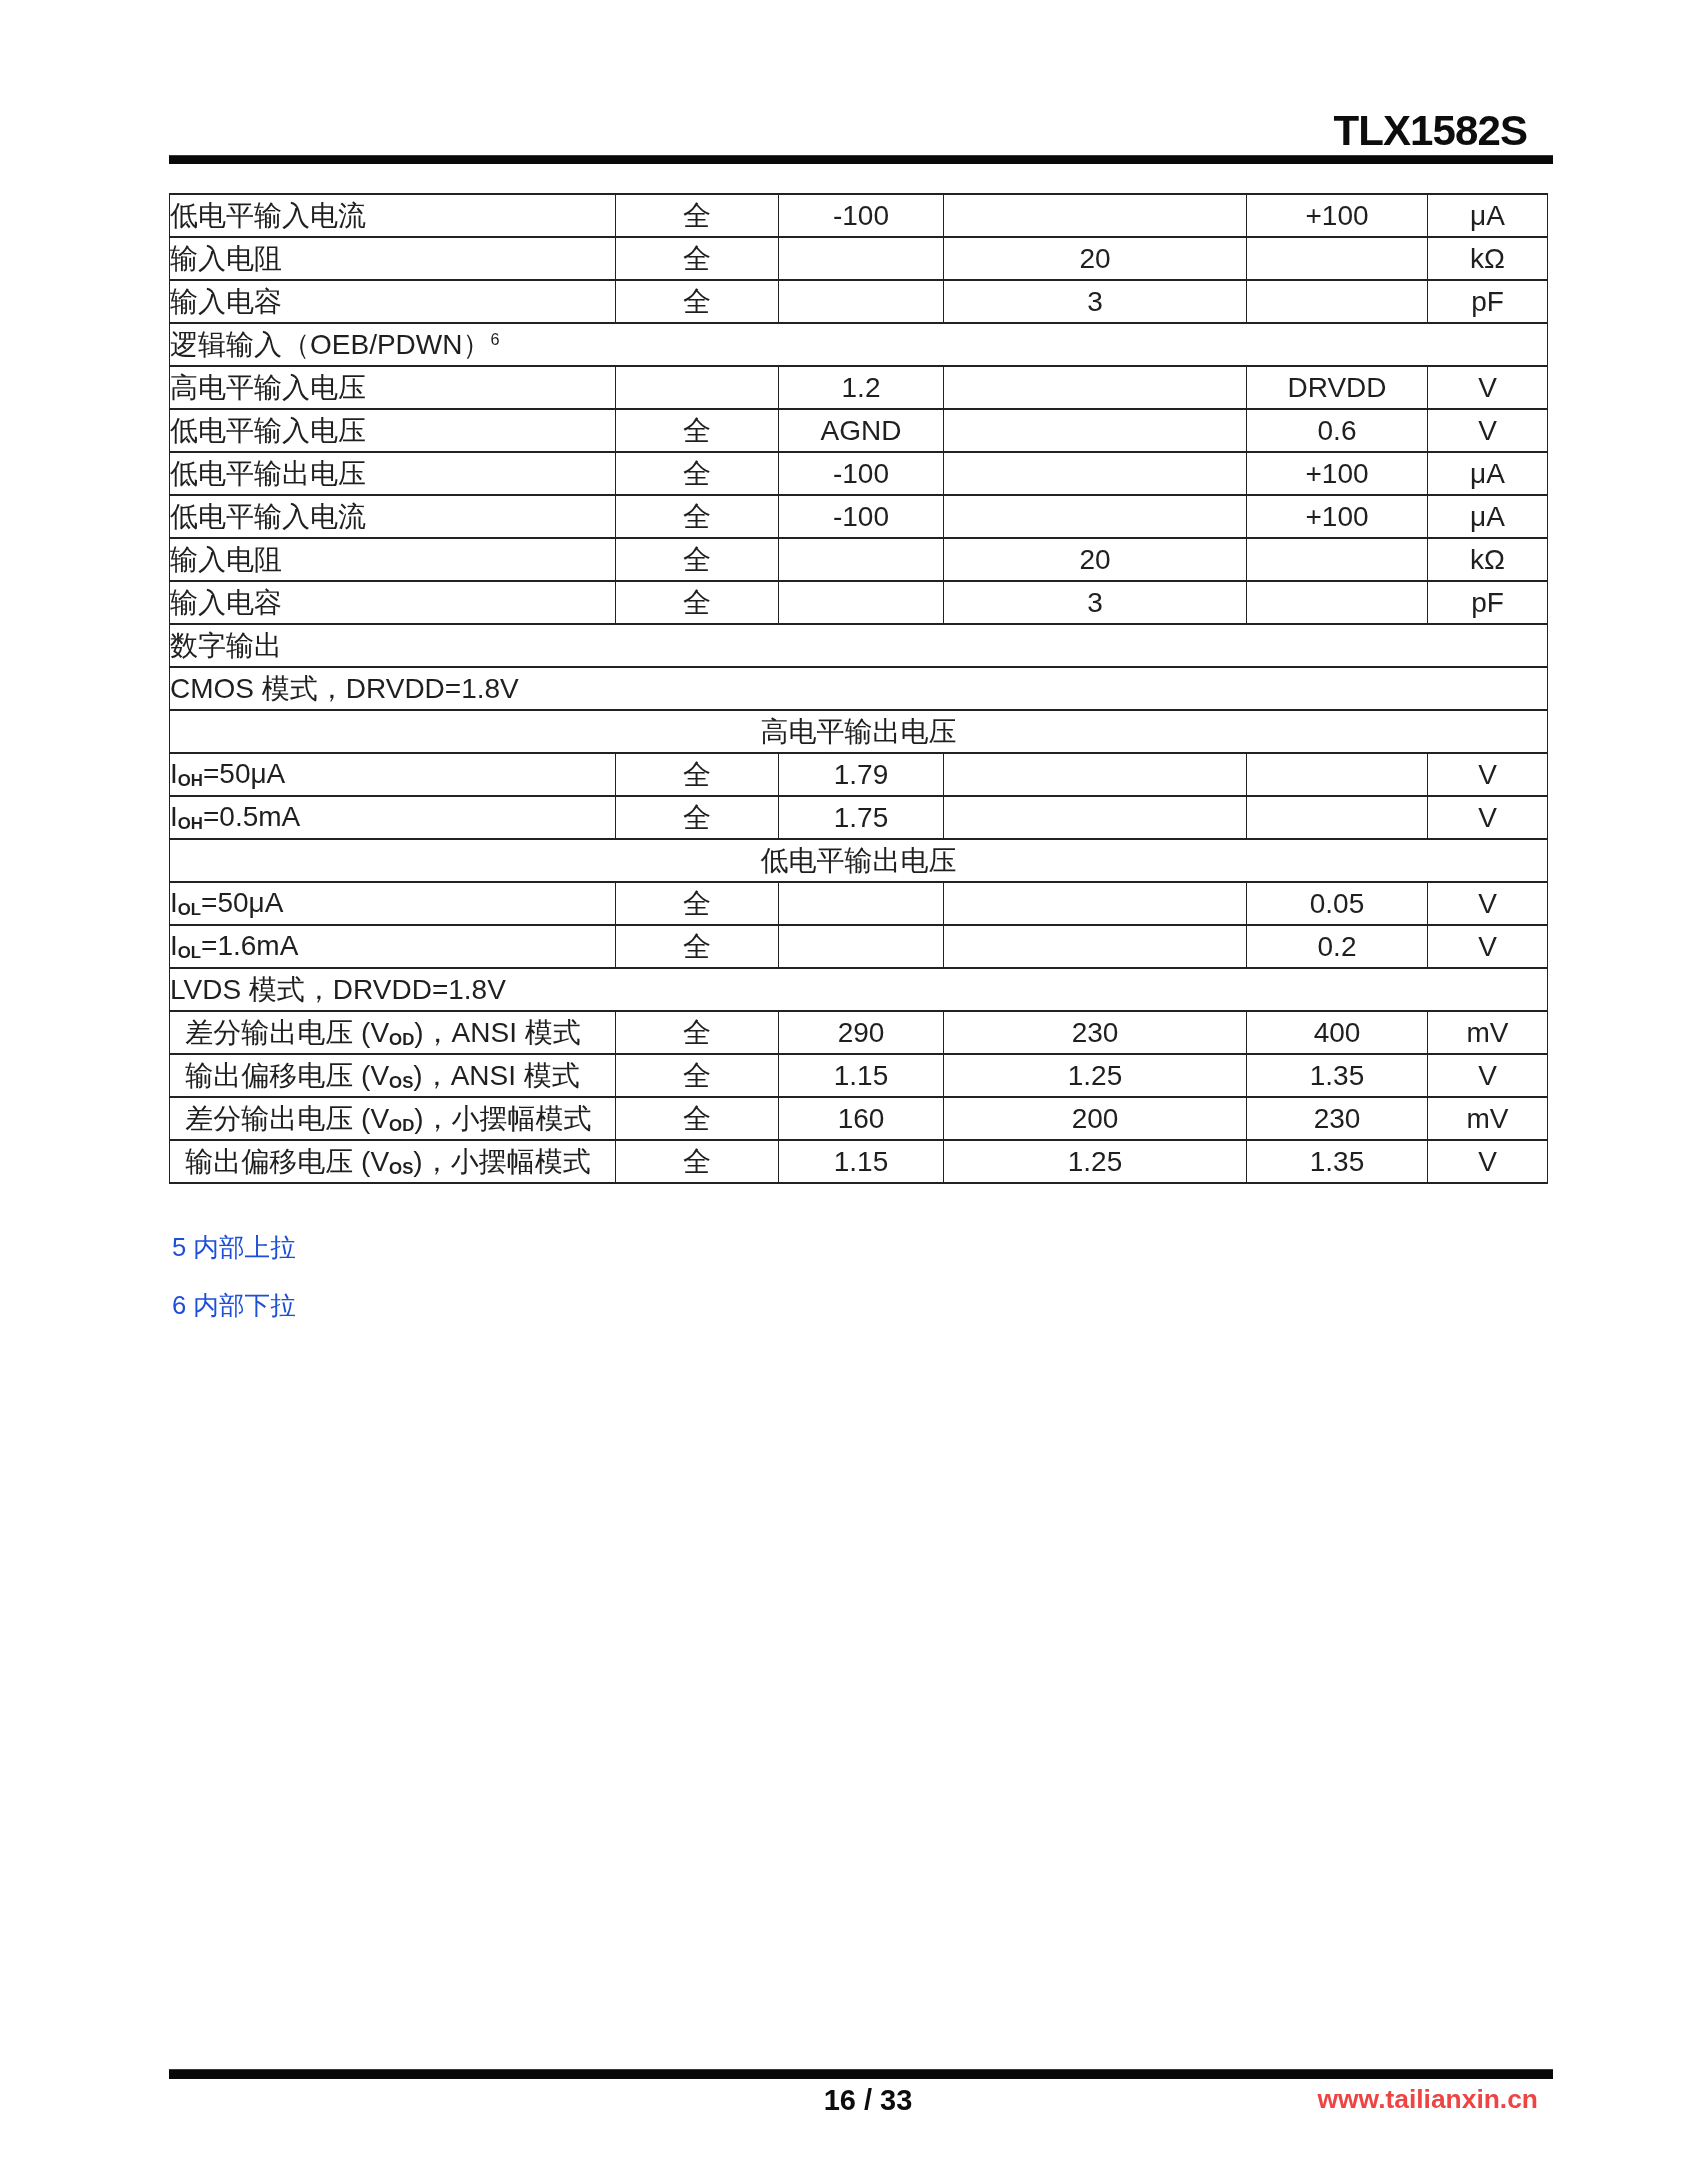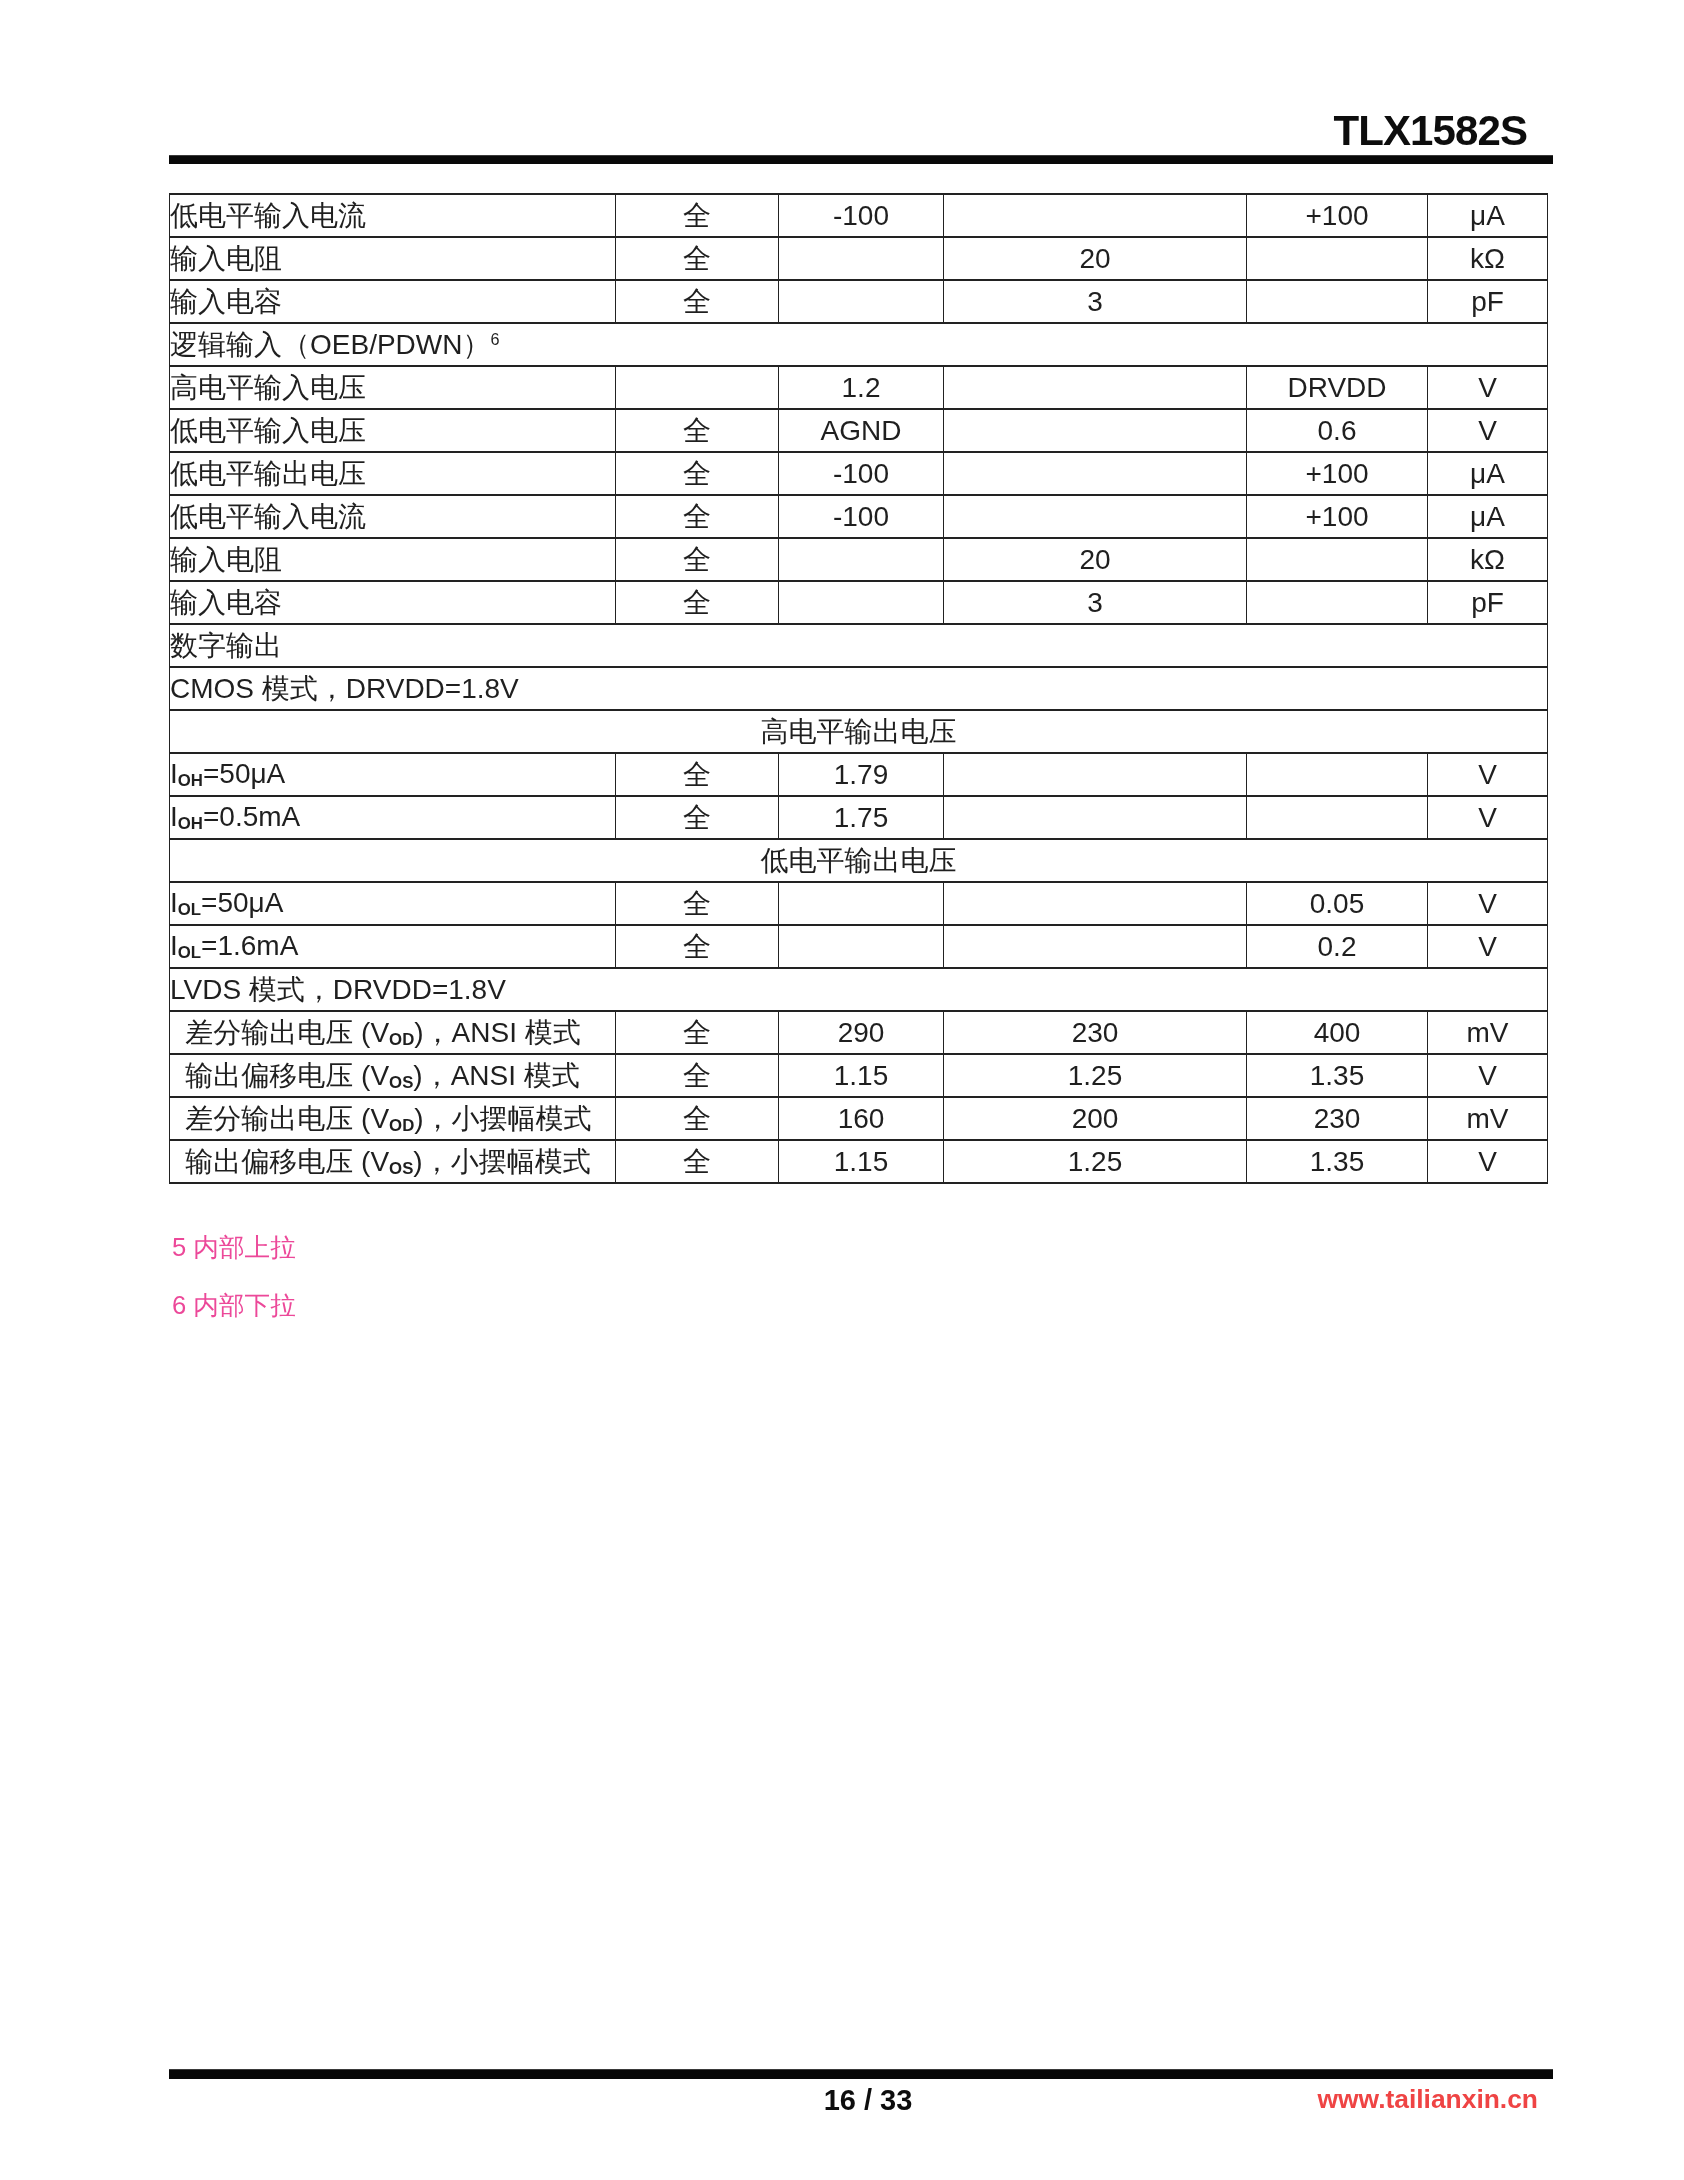--- a/index.html
+++ b/index.html
@@ -54,21 +54,21 @@
   td.c-temp,td.c-min,td.c-typ,td.c-max,td.c-unit{text-align:center;}
   td.c-section{text-align:left;padding-left:13.6px;}
   td.c-subsection{text-align:center;padding-left:61px;}
   table.spec sub{font-size:.60em;vertical-align:-0.18em;font-weight:bold;}
   table.spec sup{font-size:.58em;vertical-align:.55em;}
   
   .footnote{
     position:absolute;
     left:172px;
     font-size:25.6px;
-    color:#ec4899;
+    color:#1d4ed8;
   }
   .footnote.fn-5{top:1230px;}
   .footnote.fn-6{top:1288px;}
   
   .footer-rule{
     position:absolute;
     left:169px;top:2069px;
     width:1384px;height:8.5px;
     background:#080808;
     border-top:1.7px solid #3a3a3a;

